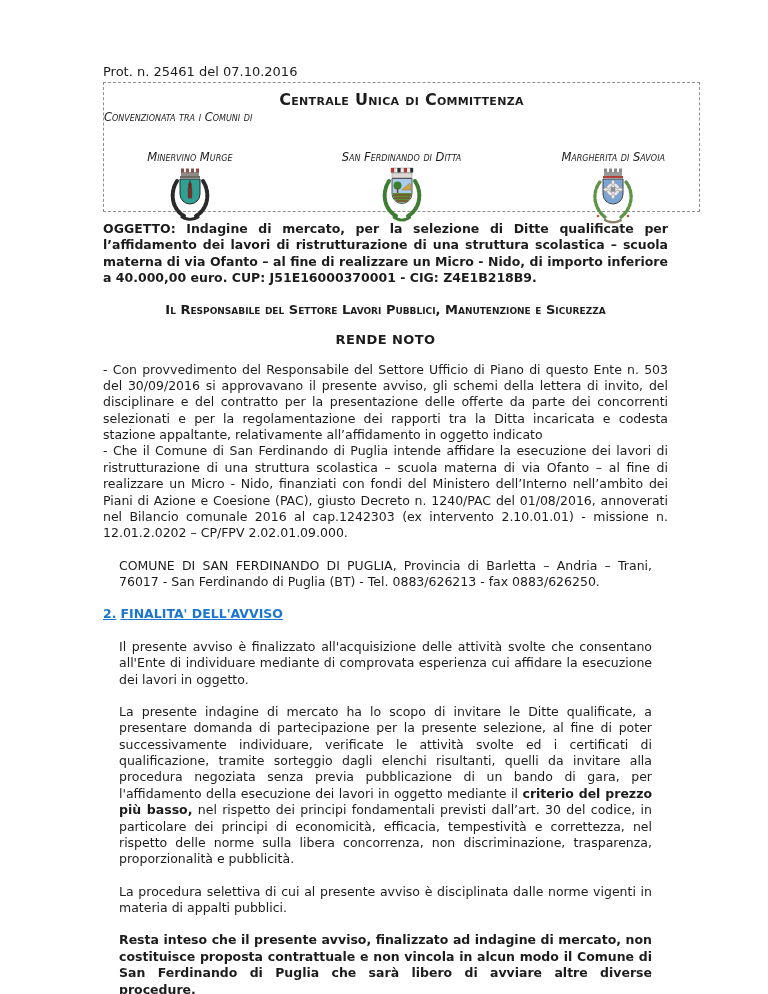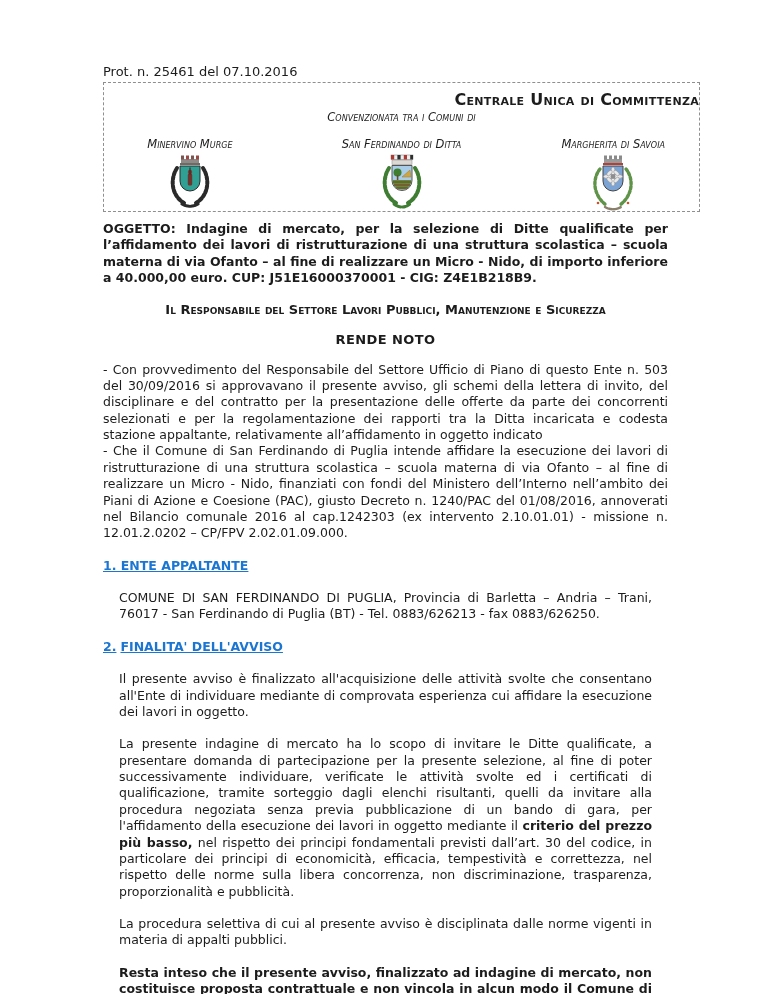--- a/index.html
+++ b/index.html
@@ -26,36 +26,36 @@
   
   .header-box {
     box-sizing: border-box;
     width: 597px;
     height: 130px;
     border: 1px dashed #8f8f8f;
     padding-top: 7px;
     overflow: visible;
   }
   .hb-title {
-    text-align: right;
+    text-align: center;
     font-weight: bold;
     font-size: 16px;
     font-variant: small-caps;
     letter-spacing: 0.3px;
   }
   .hb-sub {
-    text-align: center;
+    text-align: left;
     font-style: italic;
     font-size: 11.5px;
     font-variant: small-caps;
     margin-top: 1px;
   }
   .hb-cols {
     display: flex;
-    margin-top: 13px;
+    margin-top: 26px;
     gap: 40px;
   }
   .hb-col {
     flex: 1;
     text-align: center;
   }
   .hb-col-label {
     font-style: italic;
     font-size: 11.5px;
     font-variant: small-caps;
@@ -200,23 +200,20 @@
   <div class="doc-text responsabile">Il Responsabile del Settore Lavori Pubblici, Manutenzione e Sicurezza</div>
 
   <div class="doc-text rende-noto">RENDE NOTO</div>
 
   <div class="doc-text justify premise">
     <p>- Con provvedimento del Responsabile del Settore Ufficio di Piano di questo Ente n. 503 del 30/09/2016 si approvavano il presente avviso, gli schemi della lettera di invito, del disciplinare e del contratto per la presentazione delle offerte da parte dei concorrenti selezionati e per la regolamentazione dei rapporti tra la Ditta incaricata e codesta stazione appaltante, relativamente all’affidamento in oggetto indicato</p>
     <p>- Che il Comune di San Ferdinando di Puglia intende affidare la esecuzione dei lavori di ristrutturazione di una struttura scolastica – scuola materna di via Ofanto – al fine di realizzare un Micro - Nido, finanziati con fondi del Ministero dell’Interno nell’ambito dei Piani di Azione e Coesione (PAC), giusto Decreto n. 1240/PAC del 01/08/2016, annoverati nel Bilancio comunale 2016 al cap.1242303 (ex intervento  2.10.01.01) - missione n. 12.01.2.0202 – CP/FPV 2.02.01.09.000.</p>
   </div>
 
   <div class="doc-text section">
-    <div class="section-heading">
-      <span class="seg">1. ENTE APPALTANTE</span>
-    </div>
     <p class="justify">COMUNE DI SAN FERDINANDO DI PUGLIA, Provincia di Barletta – Andria – Trani, 76017 - San Ferdinando di Puglia (BT) - Tel. 0883/626213 - fax 0883/626250.</p>
   </div>
 
   <div class="doc-text section">
     <div class="section-heading">
       <span class="seg seg-num">2.</span><span class="seg">FINALITA' DELL'AVVISO</span>
     </div>
     <p class="justify">Il presente avviso è finalizzato all'acquisizione delle attività svolte che consentano all'Ente di individuare mediante di comprovata esperienza cui affidare la esecuzione dei lavori in oggetto.</p>
     <p class="justify"><span>La presente indagine di mercato ha lo scopo di invitare le Ditte qualificate, a presentare domanda di partecipazione per la presente selezione, al fine di poter successivamente individuare, verificate le attività svolte ed i certificati di qualificazione, tramite sorteggio dagli elenchi risultanti, quelli da invitare alla procedura negoziata senza previa pubblicazione di un bando di gara, per l'affidamento della esecuzione dei lavori in oggetto mediante il </span><span class="bold">criterio del prezzo più basso,</span><span> nel rispetto dei principi fondamentali previsti dall’art. 30 del codice, in particolare dei principi di economicità, efficacia, tempestività e correttezza, nel rispetto delle norme sulla libera concorrenza, non discriminazione, trasparenza, proporzionalità e pubblicità.</span></p>
     <p class="justify">La procedura selettiva di cui al presente avviso è disciplinata dalle norme vigenti in materia di appalti pubblici.</p>

